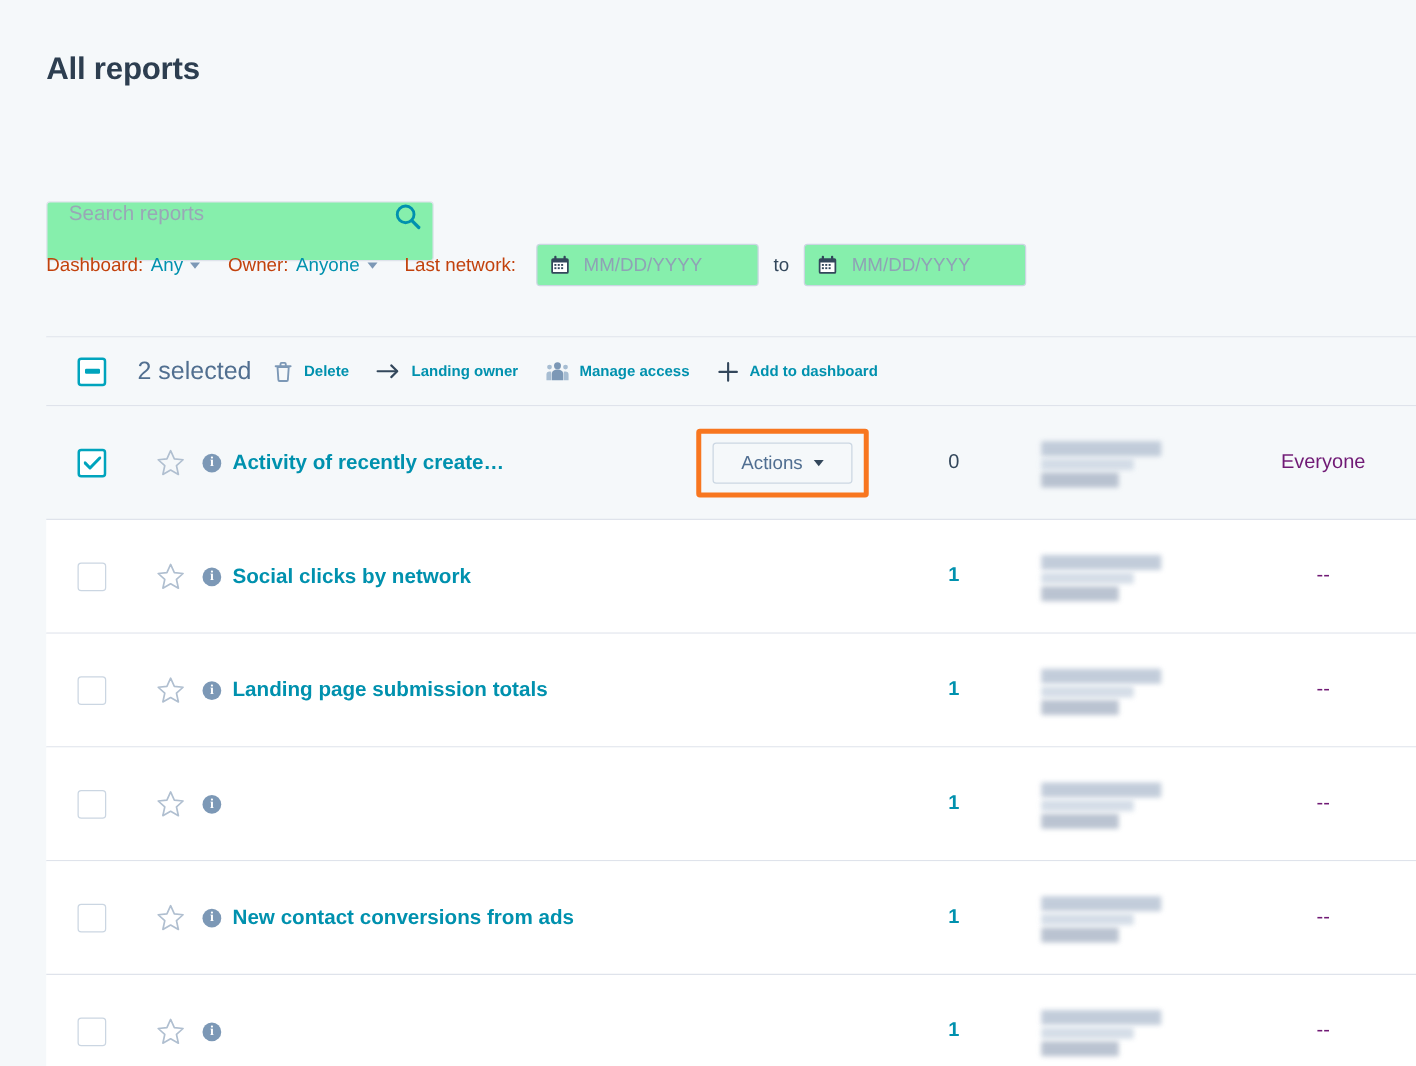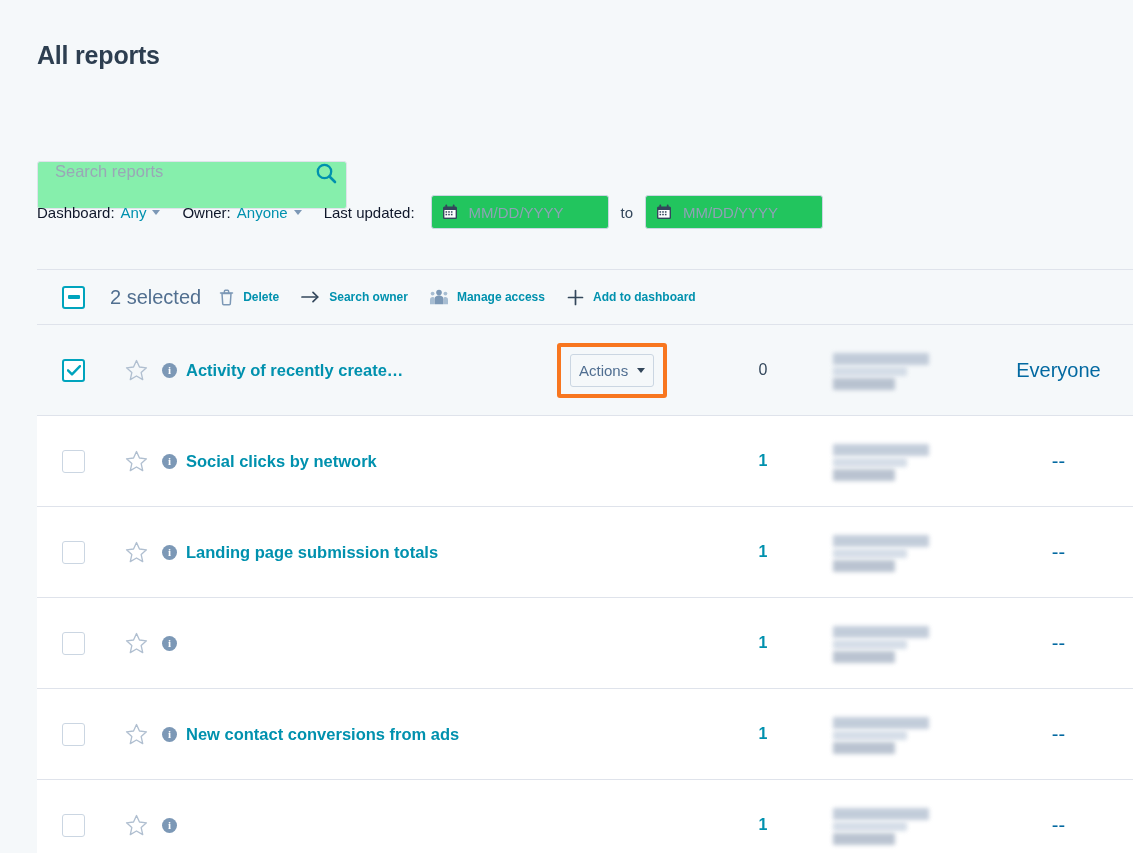--- a/index.html
+++ b/index.html
@@ -76,21 +76,21 @@
     position: absolute;
     left: 37px;
     top: 197px;
     height: 30px;
     display: flex;
     align-items: center;
     font-size: 15px;
     white-space: nowrap;
   }
   .filter-label {
-    color: #0f172a;
+    color: #c2410c;
   }
   .filter-value {
     color: #0091ae;
     font-weight: normal;
     margin-left: 6px;
     cursor: pointer;
   }
   .caret {
     display: inline-block;
     width: 0;
@@ -100,21 +100,21 @@
     border-top: 5px solid #7c98b6;
     margin-left: 6px;
     vertical-align: 2px;
   }
   .filter-gap { width: 22px; }
   .filter-gap-sm { width: 16px; }
 
   .date-field {
     width: 178px;
     height: 34px;
-    background: #22c55e;
+    background: #86efac;
     border: 1px solid #cbd6e2;
     border-radius: 3px;
     box-sizing: border-box;
     display: flex;
     align-items: center;
     padding: 0 10px;
     gap: 9px;
   }
   .date-field .cal-icon {
     flex: none;
@@ -284,21 +284,21 @@
     padding: 7px 9px;
     display: inline-flex;
   }
   .actions-btn {
     background: #f5f8fa;
     border: 1px solid #cbd6e2;
     border-radius: 3px;
     color: #506e91;
     font-size: 15px;
     font-family: "Liberation Sans", sans-serif;
-    padding: 7px 8px;
+    padding: 7px 22px;
     display: inline-flex;
     align-items: center;
     gap: 9px;
     cursor: pointer;
     white-space: nowrap;
   }
   .actions-btn .caret2 {
     width: 0;
     height: 0;
     border-left: 4.5px solid transparent;
@@ -340,22 +340,22 @@
   }
   .r1 { left: 0;  top: 6px;  width: 96px; height: 12px; background: #b8c4d4; }
   .r2 { left: 0;  top: 20px; width: 74px; height: 9px;  background: #cdd7e3; }
   .r3 { left: 0;  top: 31px; width: 62px; height: 12px; background: #aeb9c9; }
 
   .cell-access {
     flex: 1;
     display: flex;
     align-items: center;
     justify-content: center;
-    font-size: 20px;
-    color: #0369a1;
+    font-size: 16px;
+    color: #701a75;
     padding-right: 20px;
     box-sizing: border-box;
   }
 </style>
 </head>
 <body>
 
 <div class="page">
 
   <div class="page-title">All reports</div>
@@ -376,21 +376,21 @@
     <span class="caret"></span>
 
     <span class="filter-gap"></span>
 
     <span class="filter-label">Owner:</span>
     <span class="filter-value">Anyone</span>
     <span class="caret"></span>
 
     <span class="filter-gap"></span>
 
-    <span class="filter-label">Last updated:</span>
+    <span class="filter-label">Last network:</span>
 
     <span class="filter-gap-sm"></span>
 
     <div class="date-field">
       <span class="cal-icon">
         <svg width="16" height="16" viewBox="0 0 16 16">
           <rect x="1" y="2.5" width="14" height="12.5" rx="1.5" fill="#33475b"></rect>
           <rect x="2.4" y="6" width="11.2" height="7.6" fill="#ffffff"></rect>
           <rect x="3.4" y="0.6" width="1.8" height="3.2" rx="0.8" fill="#33475b"></rect>
           <rect x="10.8" y="0.6" width="1.8" height="3.2" rx="0.8" fill="#33475b"></rect>
@@ -448,21 +448,21 @@
         <span>Delete</span>
       </div>
 
       <div class="tool-btn accent">
         <span class="ticon">
           <svg width="19" height="14" viewBox="0 0 19 14" fill="none">
             <path d="M1 7h15.5" stroke="#33475b" stroke-width="1.7" stroke-linecap="round"></path>
             <path d="M12 2.3L16.8 7 12 11.7" stroke="#33475b" stroke-width="1.7" stroke-linecap="round" stroke-linejoin="round"></path>
           </svg>
         </span>
-        <span>Search owner</span>
+        <span>Landing owner</span>
       </div>
 
       <div class="tool-btn">
         <span class="ticon">
           <svg width="18" height="16" viewBox="0 0 18 16">
             <circle cx="9" cy="3.6" r="2.8" fill="#7c98b6"></circle>
             <path d="M4.4 15.2v-5.1c0-2.2 2-3.6 4.6-3.6s4.6 1.4 4.6 3.6v5.1z" fill="#7c98b6"></path>
             <circle cx="2.6" cy="4.6" r="1.9" fill="#a7bdd2"></circle>
             <path d="M0 15.2v-4.6c0-1.5 1.2-2.5 2.6-2.5.5 0 1 .1 1.4.3v6.8z" fill="#a7bdd2"></path>
             <circle cx="15.4" cy="4.6" r="1.9" fill="#a7bdd2"></circle>

